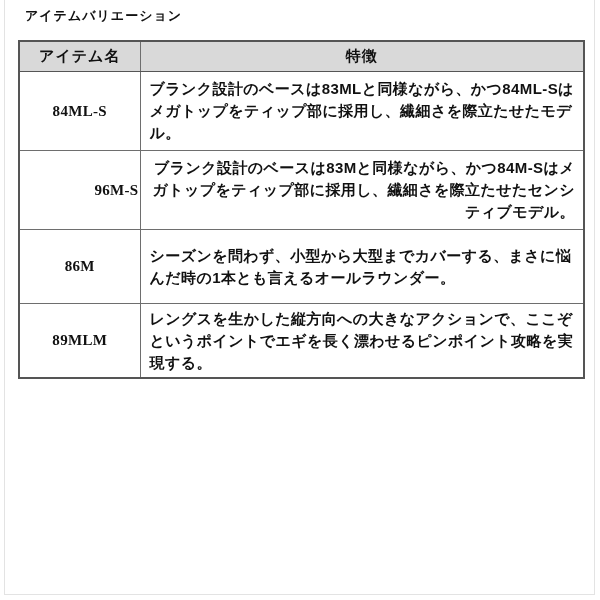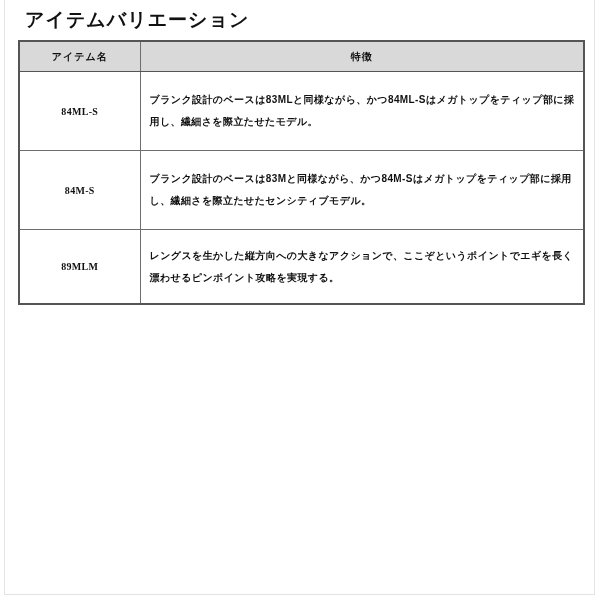--- a/index.html
+++ b/index.html
@@ -25,41 +25,41 @@
     right: 5px;
     top: -6px;
     bottom: 5px;
     border: 1px solid #e3e3e3;
     pointer-events: none;
   }
   .page-title {
     position: absolute;
     left: 25px;
     top: 7px;
-    font-size: 19px;
+    font-size: 13px;
     font-weight: bold;
     letter-spacing: 1px;
     color: #111111;
     white-space: nowrap;
     font-family: Liberation Serif, serif;
   }
   table.spec-table {
     position: absolute;
     left: 18px;
     top: 40px;
     width: 567px;
     border-collapse: collapse;
     table-layout: fixed;
     border: 2px solid #555555;
   }
   table.spec-table th,
   table.spec-table td {
     border: 1px solid #6e6e6e;
     font-weight: bold;
-    font-size: 10px;
+    font-size: 15px;
   }
   table.spec-table th {
     background: #d9d9d9;
     height: 27px;
     text-align: center;
     vertical-align: middle;
     border-bottom: 1px solid #555555;
     letter-spacing: 1px;
   }
   col.col-item { width: 121px; }
@@ -70,21 +70,21 @@
     font-family: Liberation Serif, serif;
   }
   td.feature-cell {
     text-align: left;
     vertical-align: middle;
     padding: 3px 8px 3px 9px;
     line-height: 22px;
     letter-spacing: 0.4px;
   }
   tbody tr:nth-child(1) td { height: 72px; }
-  tbody tr:nth-child(2) td { height: 72px; }
+  tbody tr:nth-child(2) td { height: 72px; text-align: right; }
   tbody tr:nth-child(3) td { height: 67px; }
   tbody tr:nth-child(4) td { height: 67px; }
   tbody tr:nth-child(5) td { height: 68px; }
   tbody tr:nth-child(6) td { height: 73px; }
 </style>
 </head>
 <body>
 
 <div class="canvas">
   <div class="frame"></div>
@@ -101,22 +101,26 @@
         <th>アイテム名</th>
         <th>特徴</th>
       </tr>
     </thead>
     <tbody>
       <tr>
         <td class="item-cell">84ML-S</td>
         <td class="feature-cell">ブランク設計のベースは83MLと同様ながら、かつ84ML-Sはメガトップをティップ部に採用し、繊細さを際立たせたモデル。</td>
       </tr>
       <tr>
-        <td class="item-cell">84M-S</td>
+        <td class="item-cell">96M-S</td>
         <td class="feature-cell">ブランク設計のベースは83Mと同様ながら、かつ84M-Sはメガトップをティップ部に採用し、繊細さを際立たせたセンシティブモデル。</td>
+      </tr>
+      <tr>
+        <td class="item-cell">86M</td>
+        <td class="feature-cell">シーズンを問わず、小型から大型までカバーする、まさに悩んだ時の1本とも言えるオールラウンダー。</td>
       </tr>
       <tr>
         <td class="item-cell">89MLM</td>
         <td class="feature-cell">レングスを生かした縦方向への大きなアクションで、ここぞというポイントでエギを長く漂わせるピンポイント攻略を実現する。</td>
       </tr>
     </tbody>
   </table>
 </div>
 
 </body></html>

